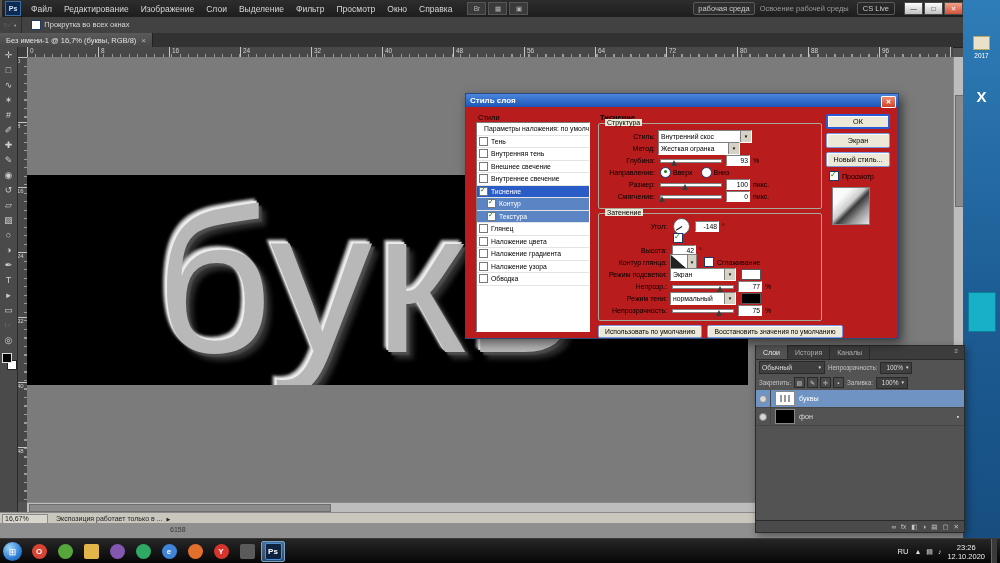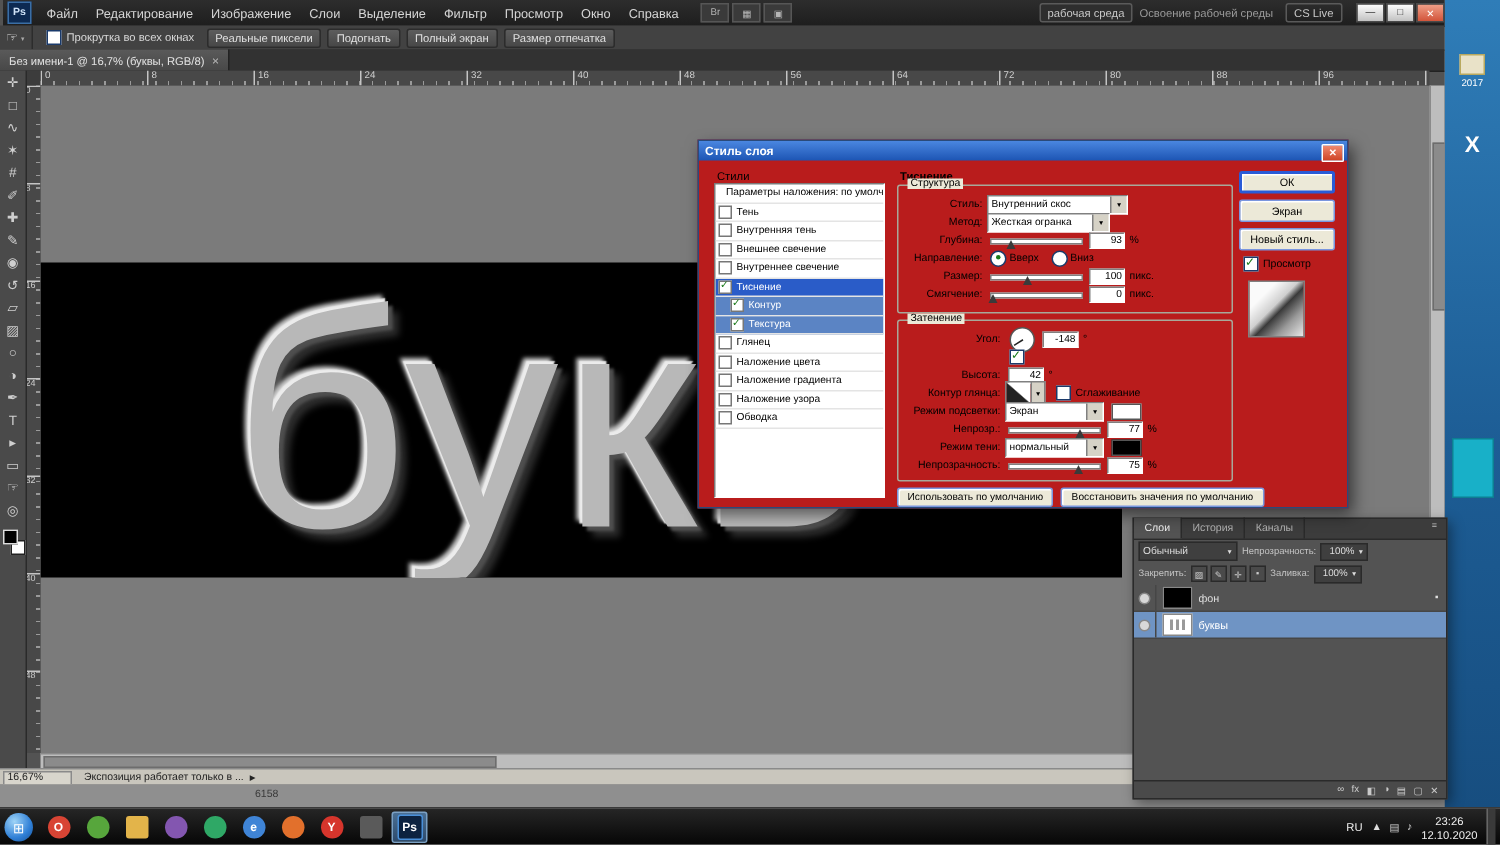--- a/index.html
+++ b/index.html
@@ -242,27 +242,20 @@
 
     <div class="optionsbar">
       <span class="tool-preset">
         <span class="tp-ico">☞</span>
         <span style="font-size:4.5px;color:#aaa;">▾</span>
       </span>
       <span class="opt-chk-wrap">
         <span class="chk"></span>
         <span>Прокрутка во всех окнах</span>
       </span>
-      <span style="display:flex;align-items:center;">
-
-      <button class="opt-btn">Реальные пиксели</button>
-          <button class="opt-btn">Подогнать</button>
-          <button class="opt-btn">Полный экран</button>
-          <button class="opt-btn">Размер отпечатка</button>
-        </span>
     </div>
 
     <div class="tabbar">
       <div class="doctab">
         <span>Без имени-1 @ 16,7% (буквы, RGB/8)</span>
         <span class="tab-x">×</span>
       </div>
     </div>
 
     <div class="rcorner"></div>
@@ -417,36 +410,36 @@
           <span class="lp-lockico">▪</span>
         </span>
       <span class="lp-sm">Заливка:</span>
       <span class="lp-vbox">
         <span>100%</span>
         <span style="font-size:4.5px;">▼</span>
       </span>
     </div>
     <div>
 
+        <div class="layer-row sel">
+          <span class="eye-cell">
+            <span class="eye"></span>
+          </span>
+          <span class="lthumb letters"></span>
+          <span class="lname">буквы</span>
+          <span class="llock"></span>
+        </div>
+
         <div class="layer-row">
           <span class="eye-cell">
             <span class="eye"></span>
           </span>
           <span class="lthumb black"></span>
           <span class="lname">фон</span>
           <span class="llock">▪</span>
-        </div>
-
-        <div class="layer-row sel">
-          <span class="eye-cell">
-            <span class="eye"></span>
-          </span>
-          <span class="lthumb letters"></span>
-          <span class="lname">буквы</span>
-          <span class="llock"></span>
         </div>
       </div>
     <div class="lp-bottom">
 
     <span class="lp-tool">∞</span>
         <span class="lp-tool">fx</span>
         <span class="lp-tool">◧</span>
         <span class="lp-tool">◑</span>
         <span class="lp-tool">▤</span>
         <span class="lp-tool">▢</span>

